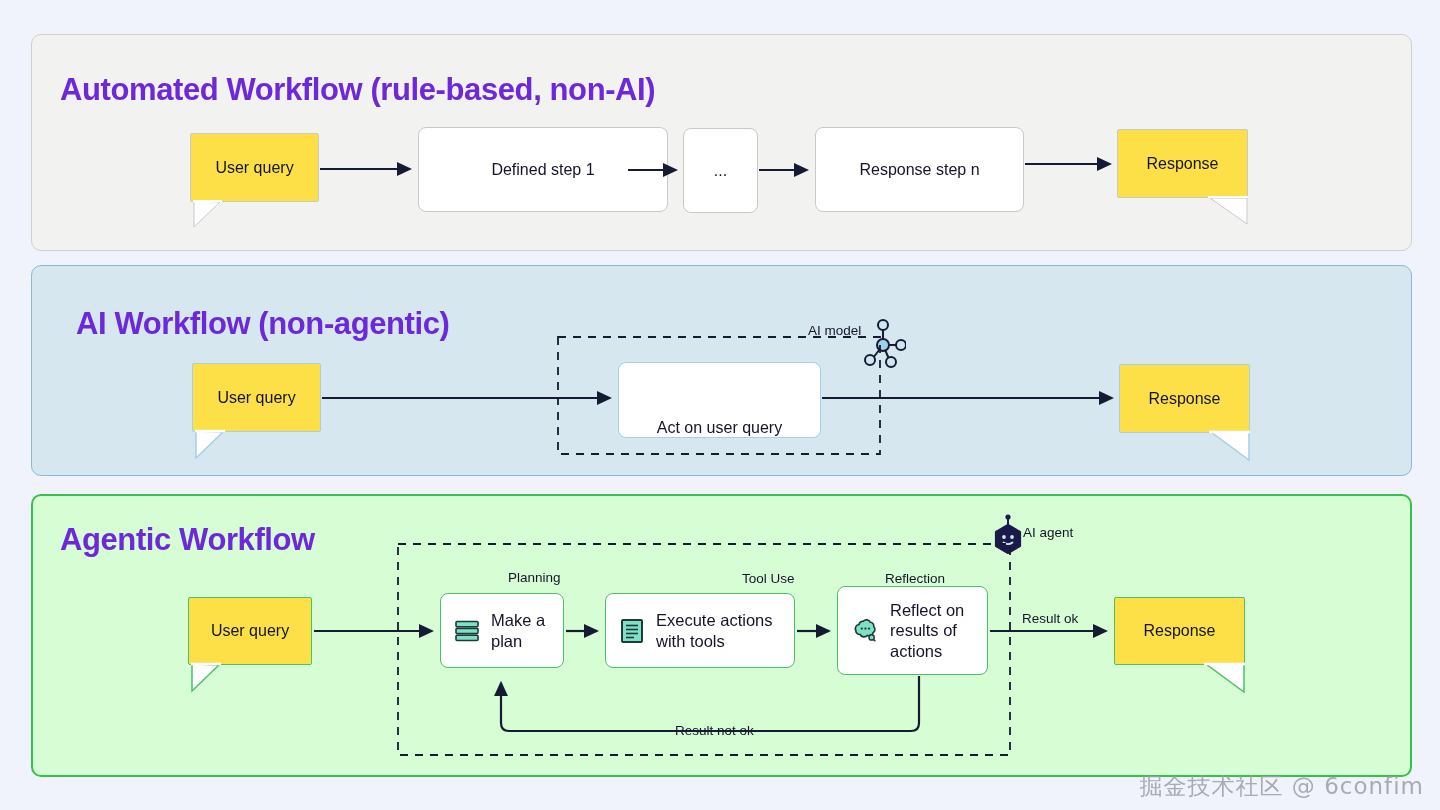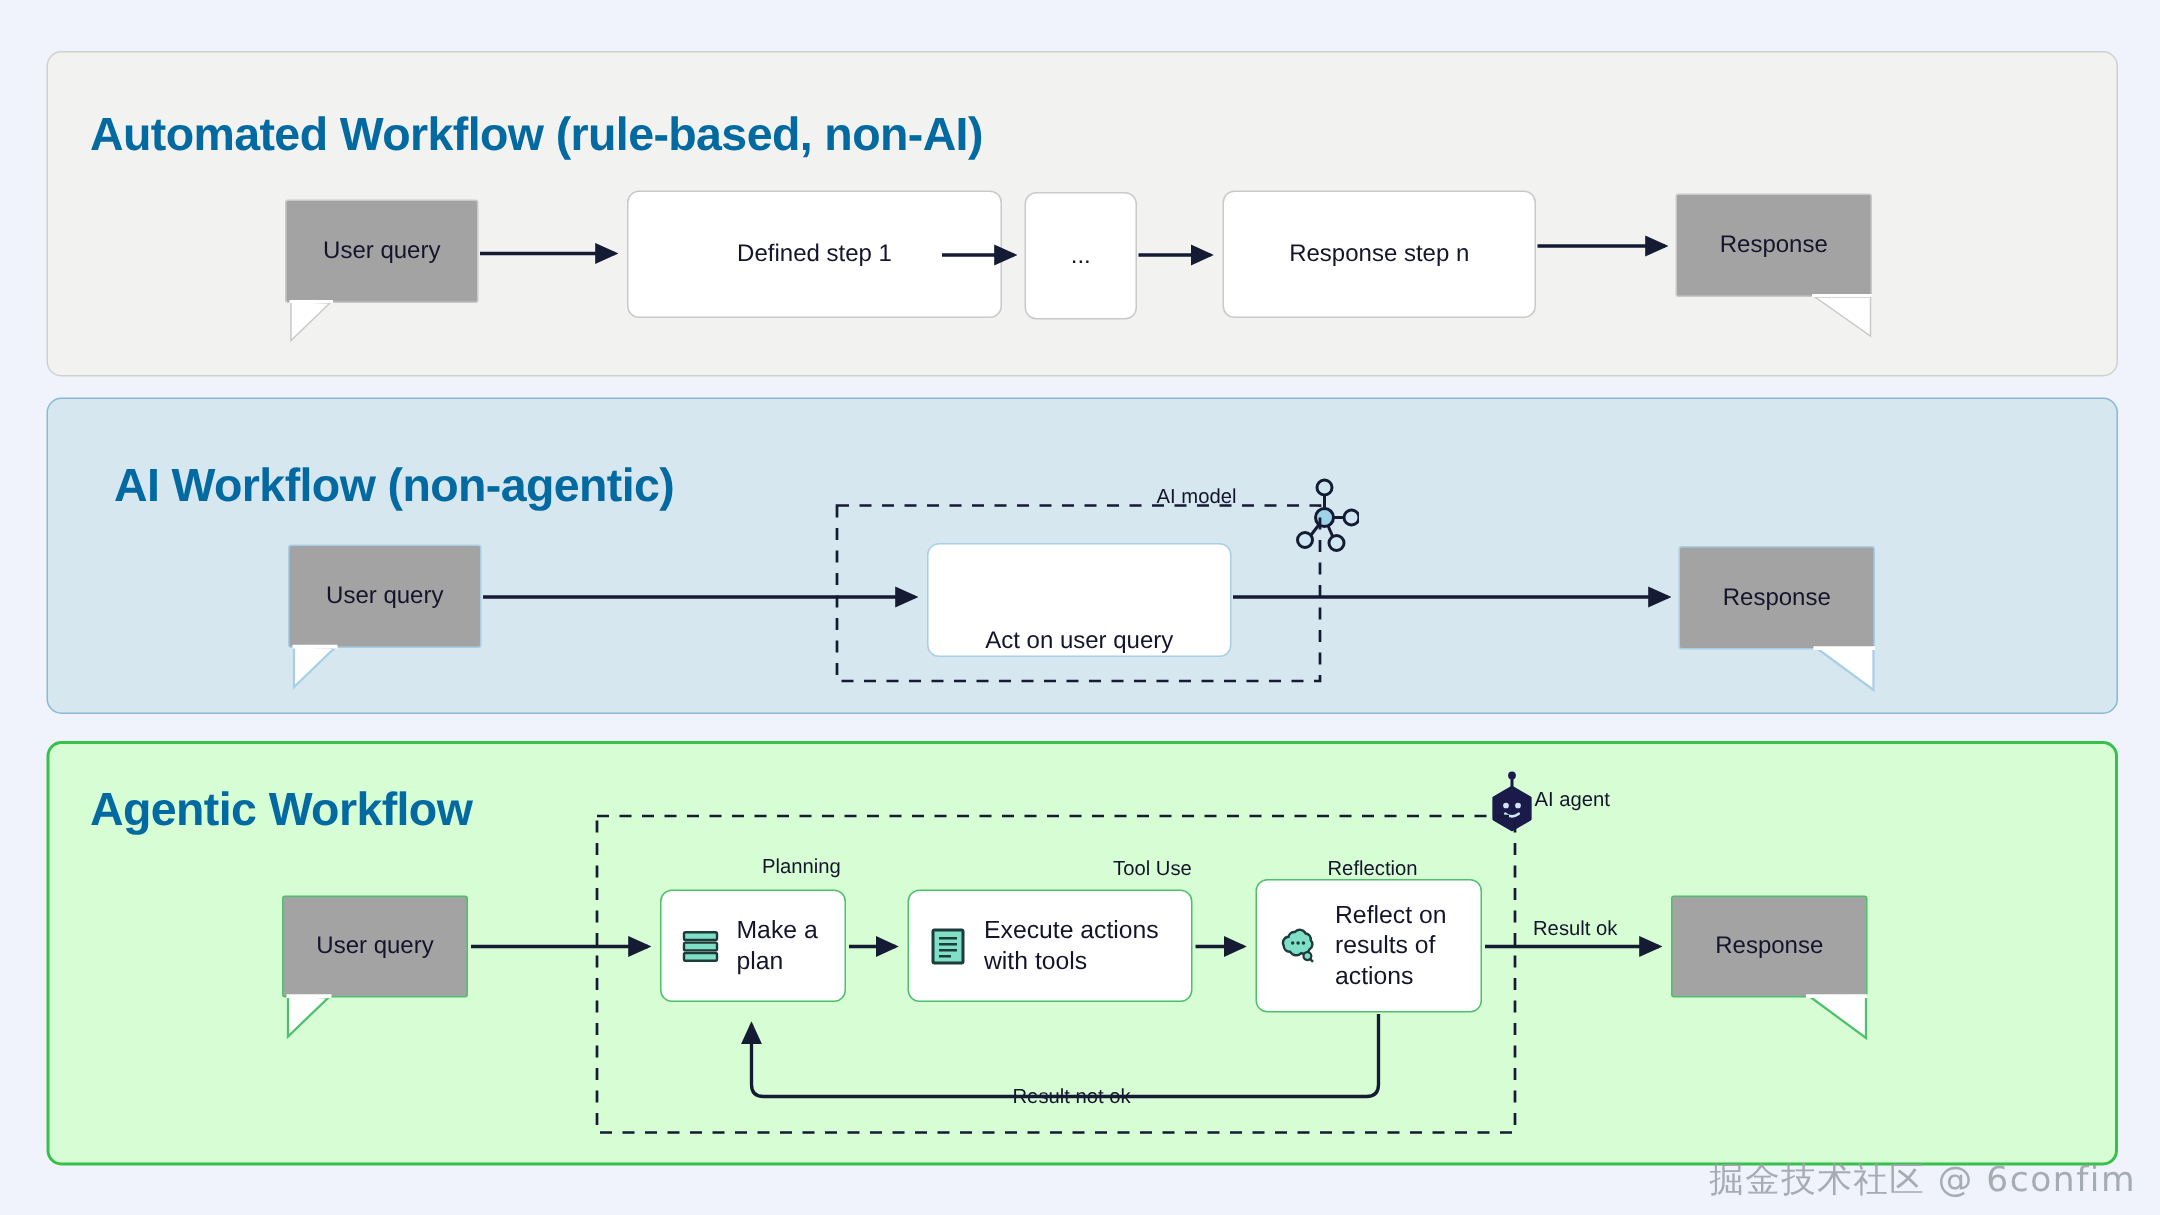--- a/index.html
+++ b/index.html
@@ -13,21 +13,21 @@
   .stage{position:absolute;left:0;top:0;width:1440px;height:810px;}
 
   
   .panel{position:absolute;border-radius:10px;box-sizing:border-box;}
   #panel-automated{left:31px;top:34px;width:1381px;height:217px;background:#f2f2f1;border:1px solid #d0d0cf;}
   #panel-aiwf{left:31px;top:265px;width:1381px;height:211px;background:#d6e7ef;border:1.5px solid #89b9d6;}
   #panel-agentic{left:31px;top:494px;width:1381px;height:283px;background:#d7fdd4;border:2px solid #36c24a;}
 
   .panel-title{
     position:absolute;
-    color:#0369a1;
+    color:#6d28d9;
     font-weight:bold;
     font-size:31px;
     letter-spacing:-0.4px;
     white-space:nowrap;
   }
   #title-automated{left:60px;top:72px;}
   #title-aiwf{left:76px;top:306px;}
   #title-agentic{left:60px;top:522px;}
 
   
@@ -37,21 +37,21 @@
     display:flex;align-items:center;justify-content:center;
     font-size:16px;color:#14142b;
     text-align:center;
   }
   .node.gray{border:1px solid #c9c9c9;}
   .node.blue{border:1.5px solid #a8cfe6;}
   .node.green{border:1.5px solid #4ec06a;}
 
   
   .bubble{
-    position:absolute;box-sizing:border-box;background:#a3a3a3;
+    position:absolute;box-sizing:border-box;background:#fde047;
     display:flex;align-items:center;justify-content:center;
     font-size:16px;color:#14142b;
   }
   
   .bubble.gray{border:1px solid #c9c9c9;}
   
   .tailsvg{position:absolute;overflow:visible;}
 
   
   svg.lines{position:absolute;left:0;top:0;width:1440px;height:810px;pointer-events:none;}
@@ -129,21 +129,21 @@
   </div>
 
   <div class="bubble blue" style="left:1119px;top:364px;width:131px;height:69px;border:1.5px solid #a8cfe6;border-radius:2px;">
     <span>Response</span>
   </div>
   <svg class="tailsvg" style="left:1206px;top:431px;width:46px;height:31px;">
     <path d="M5 1 L43 1 L43 29 Z" fill="#ffffff" stroke="#a8cfe6" stroke-width="1.5"></path>
     <path d="M3 1 L44 1" stroke="#ffffff" stroke-width="2.5"></path>
   </svg>
 
-  <div class="caption" style="left:771px;top:323px;">AI model</div>
+  <div class="caption" style="left:808px;top:323px;">AI model</div>
 
   <svg style="position:absolute;left:862px;top:318px;width:44px;height:50px;">
     <g stroke="#141b33" stroke-width="2" fill="none">
       <line x1="21" y1="27" x2="21" y2="10"></line>
       <line x1="21" y1="27" x2="36" y2="27"></line>
       <line x1="21" y1="27" x2="11" y2="40"></line>
       <line x1="21" y1="27" x2="27" y2="41"></line>
     </g>
     <circle cx="21" cy="7" r="5" fill="#cfe7f2" stroke="#141b33" stroke-width="2"></circle>
     <circle cx="39" cy="27" r="5" fill="#cfe7f2" stroke="#141b33" stroke-width="2"></circle>

